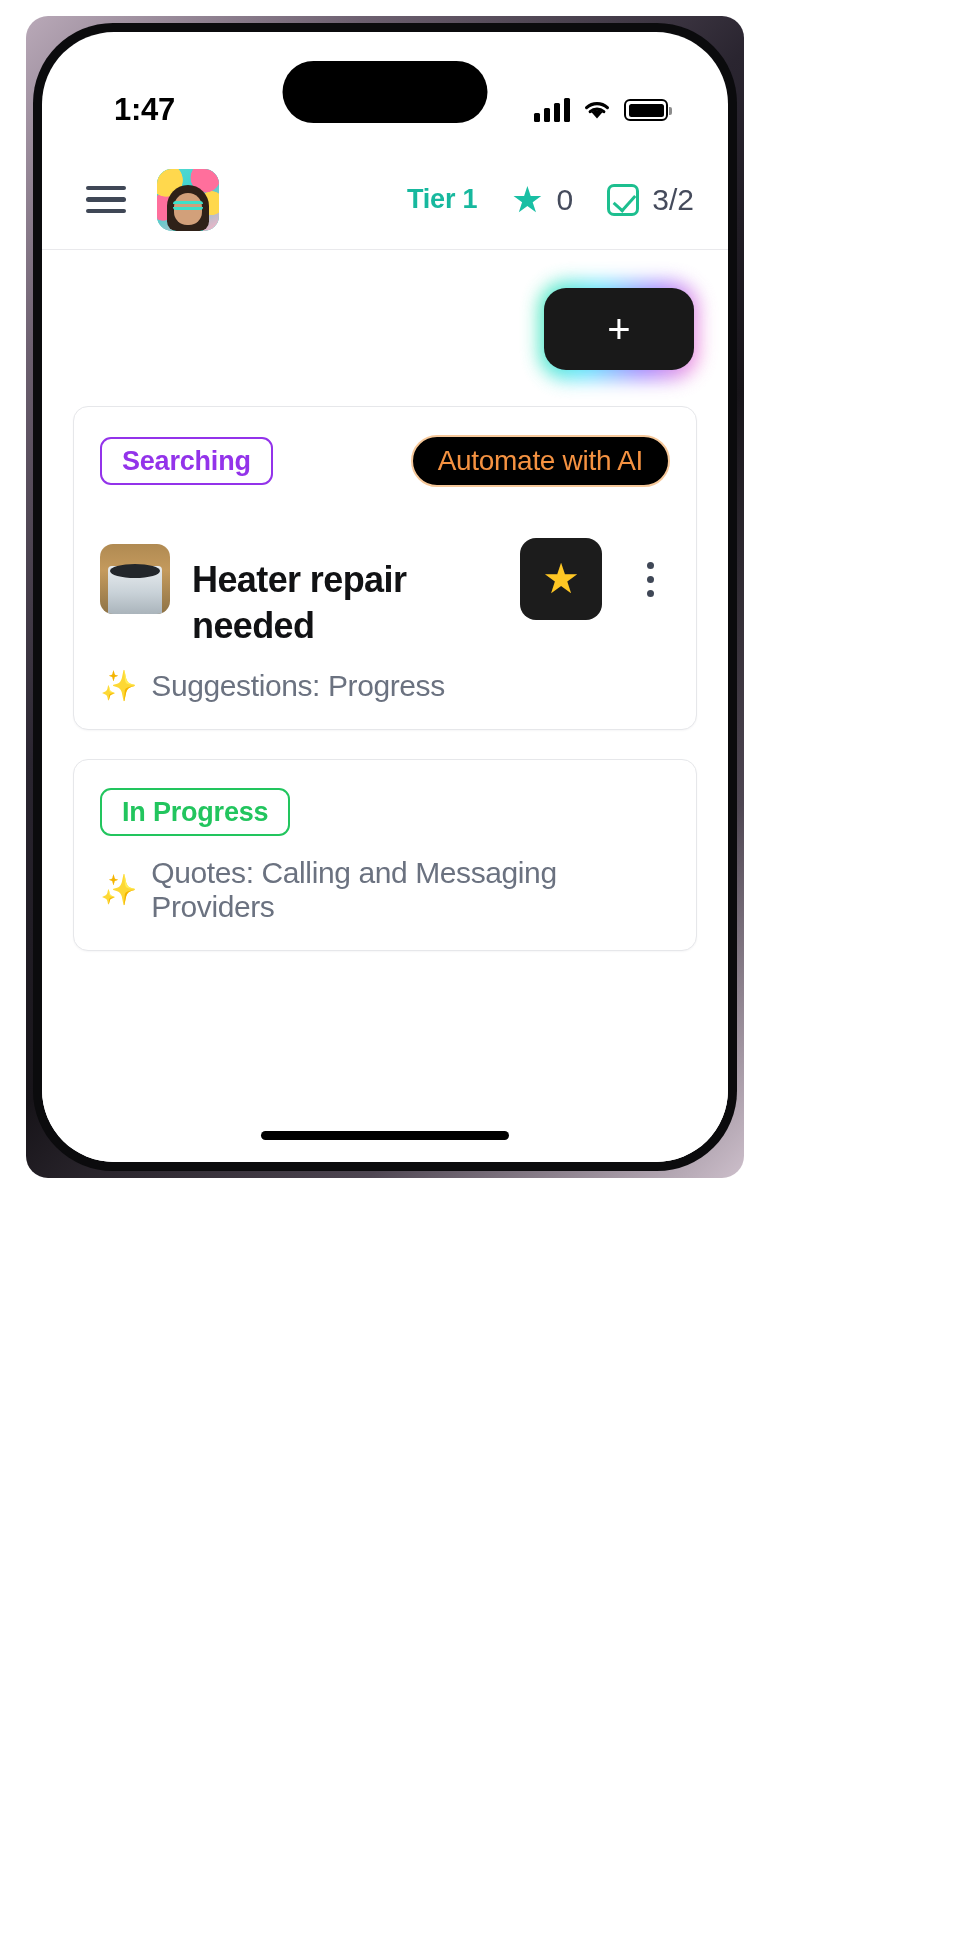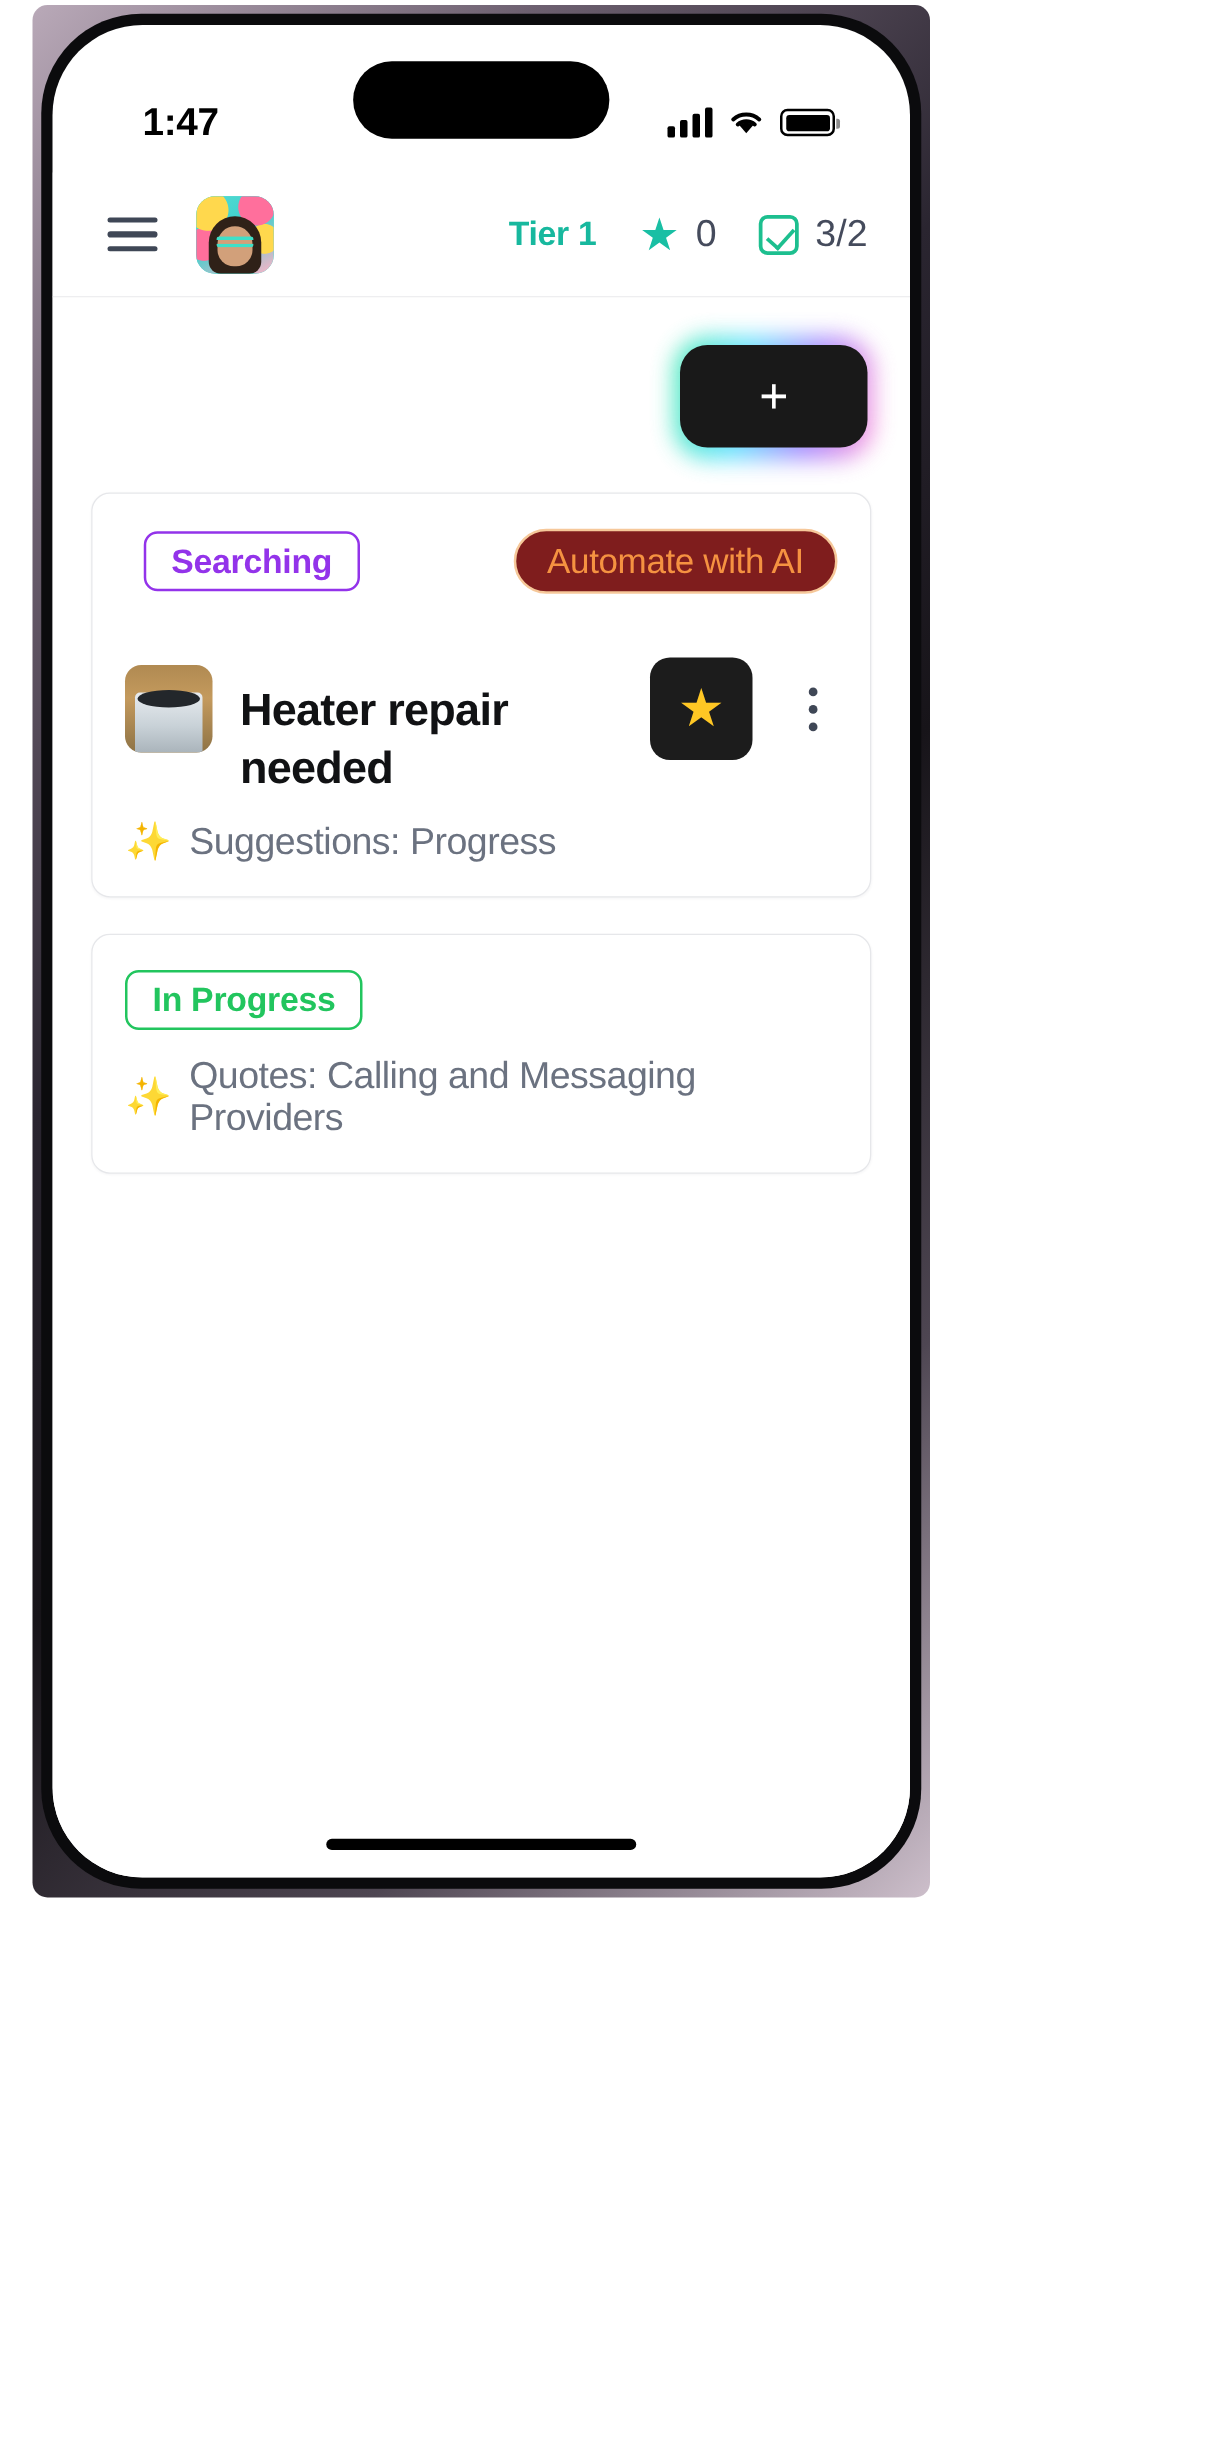--- a/index.html
+++ b/index.html
@@ -11,23 +11,23 @@
   }
   .stage {
     position: relative;
     width: 967px; height: 1958px;
     background: #ffffff;
   }
 
   
   .phone-outer {
     position: absolute;
-    left: 26px; top: 4px;
-    width: 718px; height: 1514px;
-    border-radius: 12px;
+    left: 26px; top: 16px;
+    width: 718px; height: 1162px;
+    border-radius: 22px;
     background: linear-gradient(135deg,#b9a9b8 0%,#6d6070 18%,#2a2530 40%,#171419 58%,#4e4652 80%,#cdbfcb 100%);
     padding: 7px;
   }
   .phone-mid {
     width: 100%; height: 100%;
     border-radius: 80px;
     background: #0b0b0d;
     padding: 9px;
   }
   .phone-screen {
@@ -160,26 +160,26 @@
     background: #fff; border: 1px solid #e6e7ea; border-radius: 15px;
     padding: 28px 26px 26px 26px;
     box-shadow: 0 1px 2px rgba(16,24,40,.04);
   }
   .card-top { display:flex; align-items:center; justify-content: space-between; }
   .badge {
     display: inline-flex; align-items: center; justify-content: center;
     height: 48px; padding: 0 20px; border-radius: 11px;
     font-size: 27px; font-weight: 700; letter-spacing: -0.2px;
   }
-  .badge-searching { color: #9333ea; border: 2.5px solid #9333ea; margin-left: 15px; }
+  .badge-searching { color: #9333ea; border: 2.5px solid #9333ea; }
   .badge-progress  { color: #22c55e; border: 2.5px solid #22c55e; }
   .pill-ai {
     display: inline-flex; align-items: center; justify-content: center;
     height: 52px; padding: 0 25px; border-radius: 26px;
-    border: 2px solid #f6c89a; background: #7f1d1d;
+    border: 2px solid #f6c89a; background: #000000;
     color: #f59241; font-size: 28px; font-weight: 500; letter-spacing: -0.3px;
     cursor: pointer;
   }
 
   .card-main { display: flex; align-items: center; margin-top: 22px; gap: 22px; }
   .thumb { width: 70px; height: 70px; border-radius: 13px; flex: 0 0 auto; overflow: hidden; position: relative; }
   .thumb-heater {
     background: linear-gradient(180deg,#b08a52 0%,#c49a5d 38%,#8e7346 100%);
   }
   .thumb-heater .unit {

